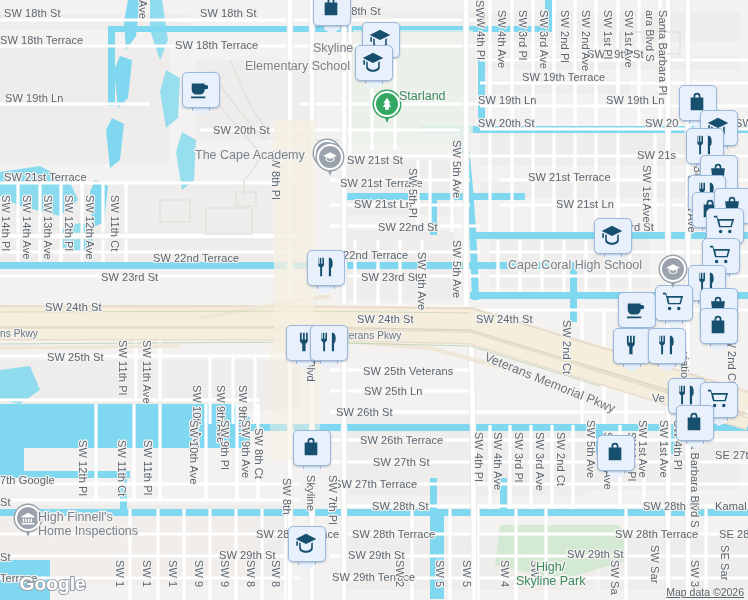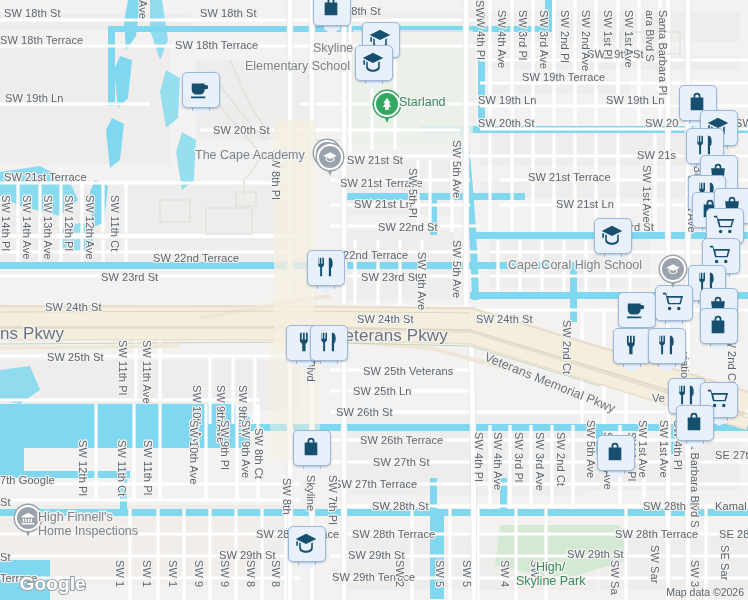--- a/index.html
+++ b/index.html
@@ -18,21 +18,21 @@
     font-size:11px;
     line-height:11px;
     white-space:nowrap;
     letter-spacing:.1px;
     text-shadow:
        1.4px 0 #f3f2f0, -1.4px 0 #f3f2f0, 0 1.4px #f3f2f0, 0 -1.4px #f3f2f0,
        1px 1px #f3f2f0, -1px 1px #f3f2f0, 1px -1px #f3f2f0, -1px -1px #f3f2f0;
     pointer-events:none;
   }
   .lbl.vert{transform-origin:0 0;}
-  .lbl.hwy{font-size:17px;color:#6b747c;}
+  .lbl.hwy{font-size:10px;color:#6b747c;}
   .poi-name{
     position:absolute;color:#7a838b;font-size:12.5px;line-height:14px;white-space:nowrap;
     text-shadow:1.6px 0 #f3f2f0,-1.6px 0 #f3f2f0,0 1.6px #f3f2f0,0 -1.6px #f3f2f0,
       1.2px 1.2px #f3f2f0,-1.2px 1.2px #f3f2f0,1.2px -1.2px #f3f2f0,-1.2px -1.2px #f3f2f0;
     pointer-events:none;
   }
   .poi-name.park{color:#3a8c5f;}
 
   
   .mk{position:absolute;width:36px;height:44px;}
@@ -63,20 +63,21 @@
 
   
   #glogo{position:absolute;left:6px;bottom:4px;height:24px;}
   #glogo text{
     font-family:"Liberation Sans",sans-serif;font-size:24px;font-weight:bold;
     fill:#ffffff;stroke:#9aa3ab;stroke-width:2.6px;paint-order:stroke fill;
   }
   #attrib{
     position:absolute;right:4px;bottom:2px;font-size:10.5px;color:#5c6670;
     text-shadow:1.2px 0 #f3f2f0,-1.2px 0 #f3f2f0,0 1.2px #f3f2f0,0 -1.2px #f3f2f0;
+    text-decoration:underline;
   }
 </style>
 </head>
 <body>
 
 <div id="map">
 
   <svg class="layer" viewBox="0 0 748 600">
     <defs>
       <style>
@@ -422,21 +423,21 @@
       <div class="lbl" style="left: 175px; top: 40px;">SW 18th Terrace</div>
       <div class="lbl" style="left: 345px; top: 6px;">18th St</div>
       <div class="lbl" style="left: 347px; top: 155px;">SW 21st St</div>
       <div class="lbl" style="left: 340px; top: 178px;">SW 21st Terrace</div>
       <div class="lbl" style="left: 354px; top: 199px;">SW 21st Ln</div>
       <div class="lbl" style="left: 378px; top: 222px;">SW 22nd St</div>
       <div class="lbl" style="left: 322px; top: 250px;">SW 22nd Terrace</div>
       <div class="lbl" style="left: 361px; top: 272px;">SW 23rd St</div>
       <div class="lbl" style="left: 357px; top: 314px;">SW 24th St</div>
       <div class="lbl" style="left: 363px; top: 366px;">SW 25th Veterans</div>
-      <div class="lbl" style="left: 353px; top: 386px;">SW 25th Ln</div>
+      <div class="lbl" style="left: 364px; top: 386px;">SW 25th Ln</div>
       <div class="lbl" style="left: 336px; top: 407px;">SW 26th St</div>
       <div class="lbl" style="left: 360px; top: 435px;">SW 26th Terrace</div>
       <div class="lbl" style="left: 373px; top: 457px;">SW 27th St</div>
       <div class="lbl" style="left: 334px; top: 479px;">SW 27th Terrace</div>
       <div class="lbl" style="left: 372px; top: 501px;">SW 28th St</div>
       <div class="lbl" style="left: 352px; top: 529px;">SW 28th Terrace</div>
       <div class="lbl" style="left: 348px; top: 550px;">SW 29th St</div>
       <div class="lbl" style="left: 332px; top: 572px;">SW 29th Terrace</div>
       <div class="lbl" style="left: 256px; top: 529px;">SW 28th Terrace</div>
       <div class="lbl" style="left: 219px; top: 550px;">SW 29th St</div>
@@ -778,21 +779,21 @@
         </svg>
       </div>
       <div class="poi-name" style="left: 195px; top: 148px; z-index: 301;">The Cape Academy</div>
       <div class="cmk" style="left: 374px; top: 91px; z-index: 202;">
         <div class="nib green"></div>
         <div class="pin green"></div>
         <svg viewBox="0 0 24 24">
           <path d="M12 2.5 17.5 11h-2.9l3.6 5.6h-3.4v3.9h-5.6v-3.9H5.8L9.4 11H6.5L12 2.5z" fill="#fff"></path>
         </svg>
       </div>
-      <div class="poi-name park" style="left: 399px; top: 95px; z-index: 302;">Starland</div>
+      <div class="poi-name park" style="left: 399px; top: 89px; z-index: 302;">Starland</div>
       <div class="cmk" style="left: 660px; top: 256px; z-index: 203;">
         <div class="nib"></div>
         <div class="pin sch"></div>
         <svg viewBox="0 0 24 24">
           <path d="M12 5 22 10 12 15 2 10 12 5zM5.5 12.3v3.6c0 2 2.9 3.6 6.5 3.6s6.5-1.6 6.5-3.6v-3.6l-1.8.9v2.6c0 1.3-2.1 2.4-4.7 2.4s-4.7-1.1-4.7-2.4v-2.6l-1.8-.9z" fill="#fff"></path>
         </svg>
       </div>
       <div class="poi-name" style="left: 508px; top: 258px; z-index: 303;">Cape Coral High School</div>
       <div class="cmk" style="left: 15px; top: 505px; z-index: 204;">
         <div class="nib"></div>

